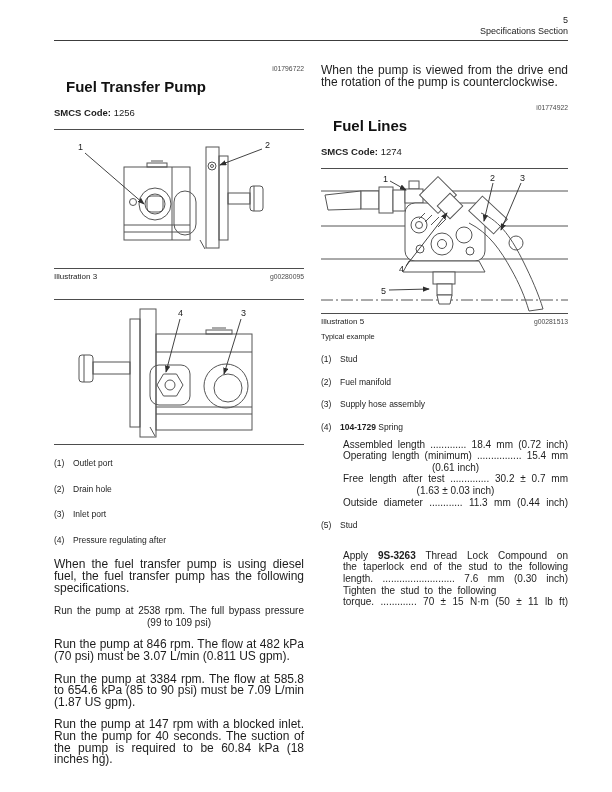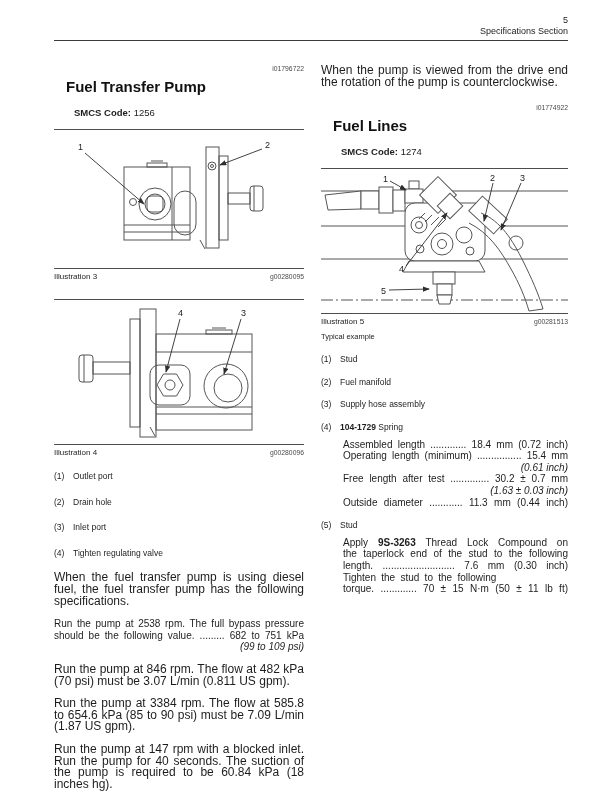--- a/index.html
+++ b/index.html
@@ -12,44 +12,44 @@
   .hdr .pgnum{display:block;}
   .hdr-rule{margin:3px 44px 0 54px;border-top:1.2px solid #3c3c3c;height:0;}
   
   .cols{display:flex;gap:17px;padding:0 44px 0 54px;}
   .col-l{width:250px;flex:none;}
   .col-r{width:247px;flex:none;}
   .doc-id{text-align:right;font-size:6.8px;line-height:8px;color:#4a4a4a;}
   h1{margin:12px;font-size:15px;line-height:17px;font-weight:bold;color:#111;}
   .mt-docid-l{margin-top:24px;} .mt-docid-r{margin-top:16px;}
   .mt-h1{margin-top:5px;}
-  .smcs{margin-top:9px;font-size:9.5px;line-height:11px;margin-left:20px;}
+  .smcs{margin-top:9px;font-size:9.5px;line-height:11px;}
   .smcs b{font-weight:bold;}
   
   .illo{margin-top:11px;border-top:1px solid #4d4d4d;border-bottom:1px solid #4d4d4d;}
   .illo.second{margin-top:17px;}
   .illo svg{display:block;}
   .illo-cap{display:flex;justify-content:space-between;align-items:baseline;margin-top:3px;font-size:8px;line-height:10px;color:#1d1d1d;gap:44px;}
   .illo-cap .gcode{font-size:6.8px;color:#4a4a4a;}
   .illo-note{margin-top:5px;font-size:7.5px;line-height:9px;color:#1d1d1d;}
   
   .legend-row{display:flex;font-size:8.5px;line-height:11.6px;}
   .legend-row .num{width:19px;flex:none;}
   .gap-l{margin-top:14px;} .gap-r{margin-top:11px;} .gap-first{margin-top:13px;}
   
   .body-p{margin:11px 0 0;font-size:12px;line-height:11.6px;text-align:justify;}
   .body-p.intro{margin-top:13px;}
   .ln{font-size:10px;line-height:11.6px;}
   .ln.fill{text-align:justify;text-align-last:justify;}
-  .ln.right{text-align:right;font-style:italic;}
+  .ln.right{text-align:center;}
   .ln.spread{word-spacing:2.5px;}
   .specblock{margin-top:11px;}
   .indent{margin-left:22px;}
   .spring-specs{margin-top:5px;}
-  .stud-specs{margin-top:5px;}
+  .stud-specs{margin-top:18px;}
   b{font-weight:bold;}
   
   .draw{stroke:#555;stroke-width:1;fill:none;}
   .draw-f{stroke:#555;stroke-width:1;fill:#fff;}
   .callout-line{stroke:#2e2e2e;stroke-width:0.9;fill:none;}
   .callout-txt{font-size:9px;fill:#222;font-family:"Liberation Sans","DejaVu Sans",sans-serif;}
 </style>
 </head>
 <body>
 
@@ -142,47 +142,42 @@
           <circle class="draw" cx="172" cy="86" r="22"></circle>
           <circle class="draw" cx="174" cy="88" r="14"></circle>
           <path class="draw" d="M96 127 l5 9"></path>
 
           <text class="callout-txt" x="124" y="16">4</text>
           <line class="callout-line" x1="126" y1="19" x2="112" y2="72" marker-end="url(#a4)"></line>
           <text class="callout-txt" x="187" y="16">3</text>
           <line class="callout-line" x1="187" y1="19" x2="170" y2="74" marker-end="url(#a4)"></line>
         </svg>
       </div>
-      <div class="illo-cap">
-        <span>Illustration 4</span>
-        <span class="gcode">g00280096</span>
-      </div>
 
       <div class="legend-row gap-first">
         <span class="num">(1)</span>
         <span>Outlet port</span>
       </div>
       <div class="legend-row gap-l">
         <span class="num">(2)</span>
         <span>Drain hole</span>
       </div>
       <div class="legend-row gap-l">
         <span class="num">(3)</span>
         <span>Inlet port</span>
       </div>
       <div class="legend-row gap-l">
         <span class="num">(4)</span>
-        <span>Tighten regulating valve</span>
+        <span>Pressure regulating after</span>
       </div>
 
       <p class="body-p intro">When the fuel transfer pump is using diesel fuel, the fuel transfer pump has the following specifications.</p>
 
       <div class="specblock">
         <div class="ln fill">Run the pump at 2538 rpm. The full bypass pressure</div>
-        <div class="ln fill">should be the following value. ......... 682 to 751 kPa</div>
         <div class="ln right">(99 to 109 psi)</div>
       </div>
 
       <p class="body-p">Run the pump at 846 rpm. The flow at 482 kPa (70 psi) must be 3.07 L/min (0.811 US gpm).</p>
       <p class="body-p">Run the pump at 3384 rpm. The flow at 585.8 to 654.6 kPa (85 to 90 psi) must be 7.09 L/min (1.87 US gpm).</p>
       <p class="body-p">Run the pump at 147 rpm with a blocked inlet. Run the pump for 40 seconds. The suction of the pump is required to be 60.84 kPa (18 inches hg).</p>
     </div>
 
     <div class="col-r">
 

